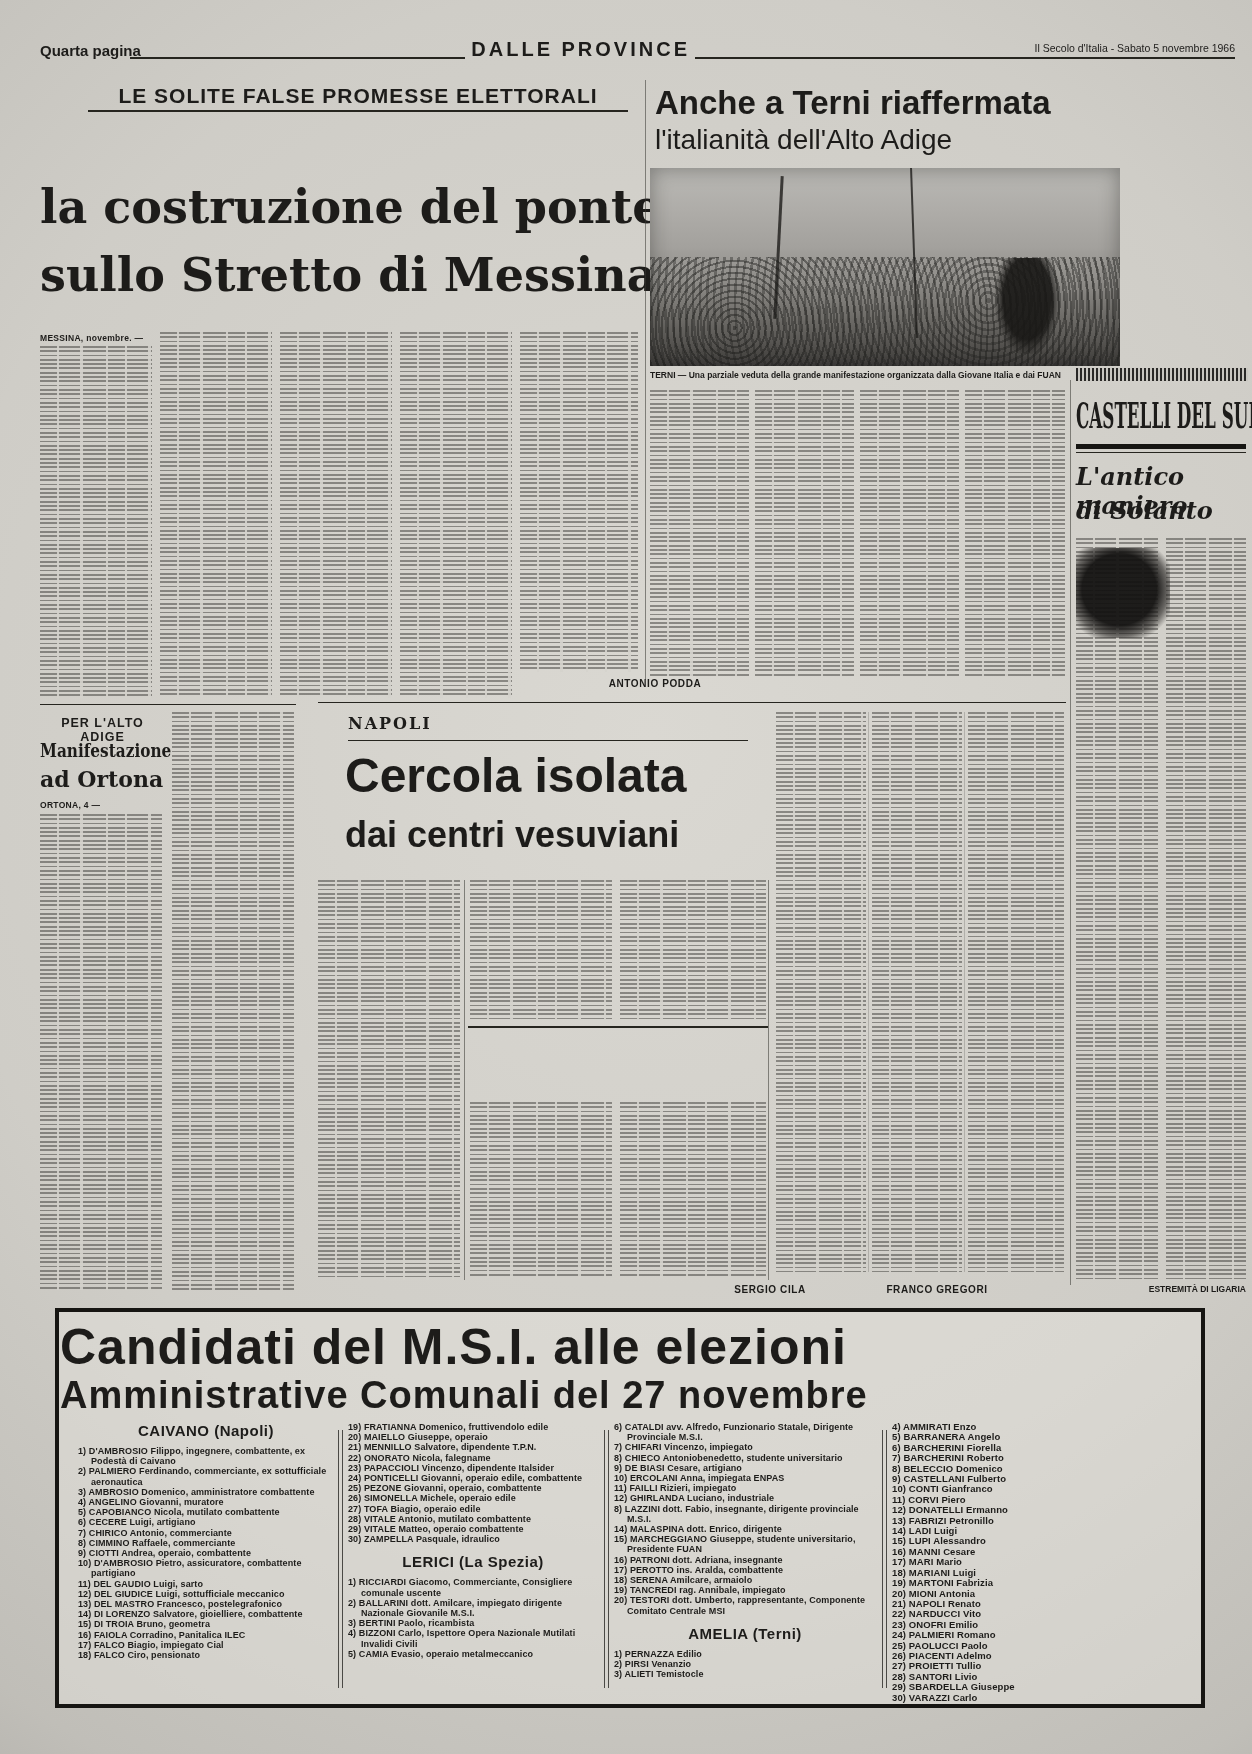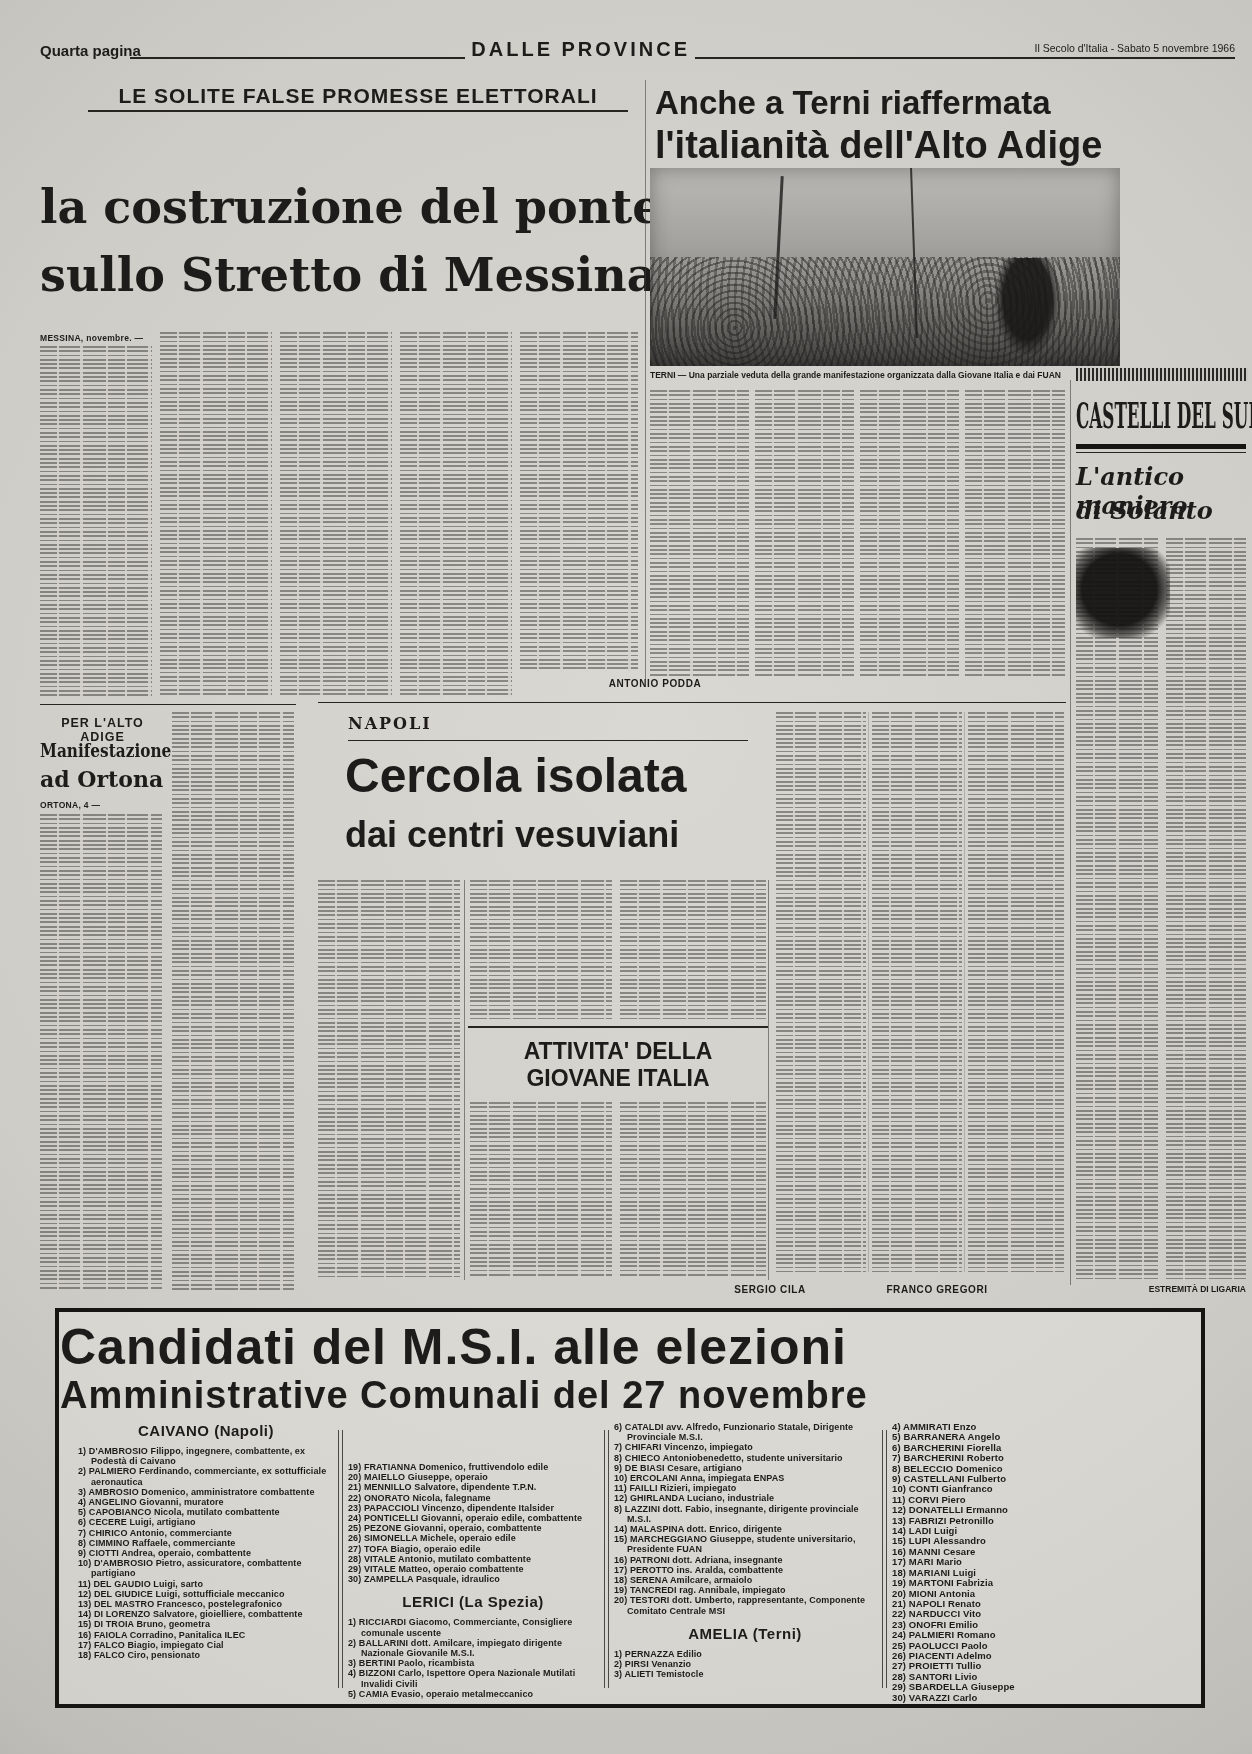--- a/index.html
+++ b/index.html
@@ -57,21 +57,21 @@
   <div class="greek" style="left:40px;top:346px;width:112px;height:352px;"></div>
   <div class="greek" style="left:160px;top:332px;width:112px;height:366px;"></div>
   <div class="greek" style="left:280px;top:332px;width:112px;height:366px;"></div>
   <div class="greek" style="left:400px;top:332px;width:112px;height:366px;"></div>
   <div class="greek" style="left:520px;top:332px;width:118px;height:340px;"></div>
   <div class="abs byline" style="left:600px;top:678px;width:110px;">ANTONIO PODDA</div>
 
   <div class="vrule" style="left:645px;top:80px;height:600px;"></div>
 
   <div class="abs" style="left:655px;top:84px;font-size:33px;font-weight:bold;">Anche a Terni riaffermata</div>
-  <div class="abs" style="left:655px;top:124px;font-size:38px;font-weight:bold;">l'italianità dell'Alto Adige</div>
+  <div class="abs" style="left:655px;top:124px;font-size:28px;font-weight:normal;">l'italianità dell'Alto Adige</div>
   <div class="abs photo" style="left:650px;top:168px;width:470px;height:198px;">
     <div class="pole" style="left:27%;top:4%;width:3px;height:72%;transform:rotate(3deg);"></div>
     <div class="pole" style="left:56%;top:0;width:2px;height:86%;transform:rotate(-2deg);"></div>
     <div class="crowd"></div>
     <div class="figure" style="right:13%;bottom:6%;width:64px;height:96px;"></div>
   </div>
   <div class="abs caption" style="left:650px;top:370px;width:470px;">TERNI — Una parziale veduta della grande manifestazione organizzata dalla Giovane Italia e dai FUAN</div>
   <div class="greek" style="left:650px;top:390px;width:99px;height:286px;"></div>
   <div class="greek" style="left:755px;top:390px;width:99px;height:286px;"></div>
   <div class="greek" style="left:860px;top:390px;width:99px;height:286px;"></div>
@@ -102,24 +102,20 @@
   <div class="hrule" style="left:348px;top:740px;width:400px;"></div>
   <div class="abs" style="left:345px;top:748px;font-size:48px;font-weight:bold;">Cercola isolata</div>
   <div class="abs" style="left:345px;top:814px;font-size:36px;font-weight:bold;">dai centri vesuviani</div>
   <div class="greek" style="left:318px;top:880px;width:142px;height:400px;"></div>
   <div class="greek" style="left:470px;top:880px;width:142px;height:140px;"></div>
   <div class="greek" style="left:620px;top:880px;width:146px;height:140px;"></div>
   <div class="vrule" style="left:464px;top:880px;height:400px;"></div>
   <div class="vrule" style="left:768px;top:880px;height:400px;"></div>
 
   <div class="hrule" style="left:468px;top:1026px;width:300px;height:2px;"></div>
-  <div class="abs" style="left:468px;top:1038px;width:300px;text-align:center;font-size:23px;font-weight:bold;line-height:27px;">
-    <div>ATTIVITA' DELLA</div>
-    <div>GIOVANE ITALIA</div>
-  </div>
   <div class="greek" style="left:470px;top:1102px;width:142px;height:176px;"></div>
   <div class="greek" style="left:620px;top:1102px;width:146px;height:176px;"></div>
   <div class="abs byline" style="left:700px;top:1284px;width:140px;">SERGIO CILA</div>
 
   <div class="greek" style="left:776px;top:712px;width:90px;height:560px;"></div>
   <div class="greek" style="left:872px;top:712px;width:90px;height:560px;"></div>
   <div class="greek" style="left:968px;top:712px;width:96px;height:560px;"></div>
   <div class="vrule" style="left:868px;top:712px;height:560px;opacity:.4;"></div>
   <div class="vrule" style="left:964px;top:712px;height:560px;opacity:.4;"></div>
   <div class="abs byline" style="left:872px;top:1284px;width:130px;">FRANCO GREGORI</div>
@@ -142,21 +138,21 @@
       <div class="cand">10) D'AMBROSIO Pietro, assicuratore, combattente partigiano</div>
       <div class="cand">11) DEL GAUDIO Luigi, sarto</div>
       <div class="cand">12) DEL GIUDICE Luigi, sottufficiale meccanico</div>
       <div class="cand">13) DEL MASTRO Francesco, postelegrafonico</div>
       <div class="cand">14) DI LORENZO Salvatore, gioielliere, combattente</div>
       <div class="cand">15) DI TROIA Bruno, geometra</div>
       <div class="cand">16) FAIOLA Corradino, Panitalica ILEC</div>
       <div class="cand">17) FALCO Biagio, impiegato Cial</div>
       <div class="cand">18) FALCO Ciro, pensionato</div>
     </div>
-  <div class="ad-col" style="left:348px;top:1422px;width:250px;height:272px;margin-top:40px;">
+  <div class="ad-col" style="left:348px;top:1422px;width:250px;height:272px;">
       <div class="cand">19) FRATIANNA Domenico, fruttivendolo edile</div>
       <div class="cand">20) MAIELLO Giuseppe, operaio</div>
       <div class="cand">21) MENNILLO Salvatore, dipendente T.P.N.</div>
       <div class="cand">22) ONORATO Nicola, falegname</div>
       <div class="cand">23) PAPACCIOLI Vincenzo, dipendente Italsider</div>
       <div class="cand">24) PONTICELLI Giovanni, operaio edile, combattente</div>
       <div class="cand">25) PEZONE Giovanni, operaio, combattente</div>
       <div class="cand">26) SIMONELLA Michele, operaio edile</div>
       <div class="cand">27) TOFA Biagio, operaio edile</div>
       <div class="cand">28) VITALE Antonio, mutilato combattente</div>

